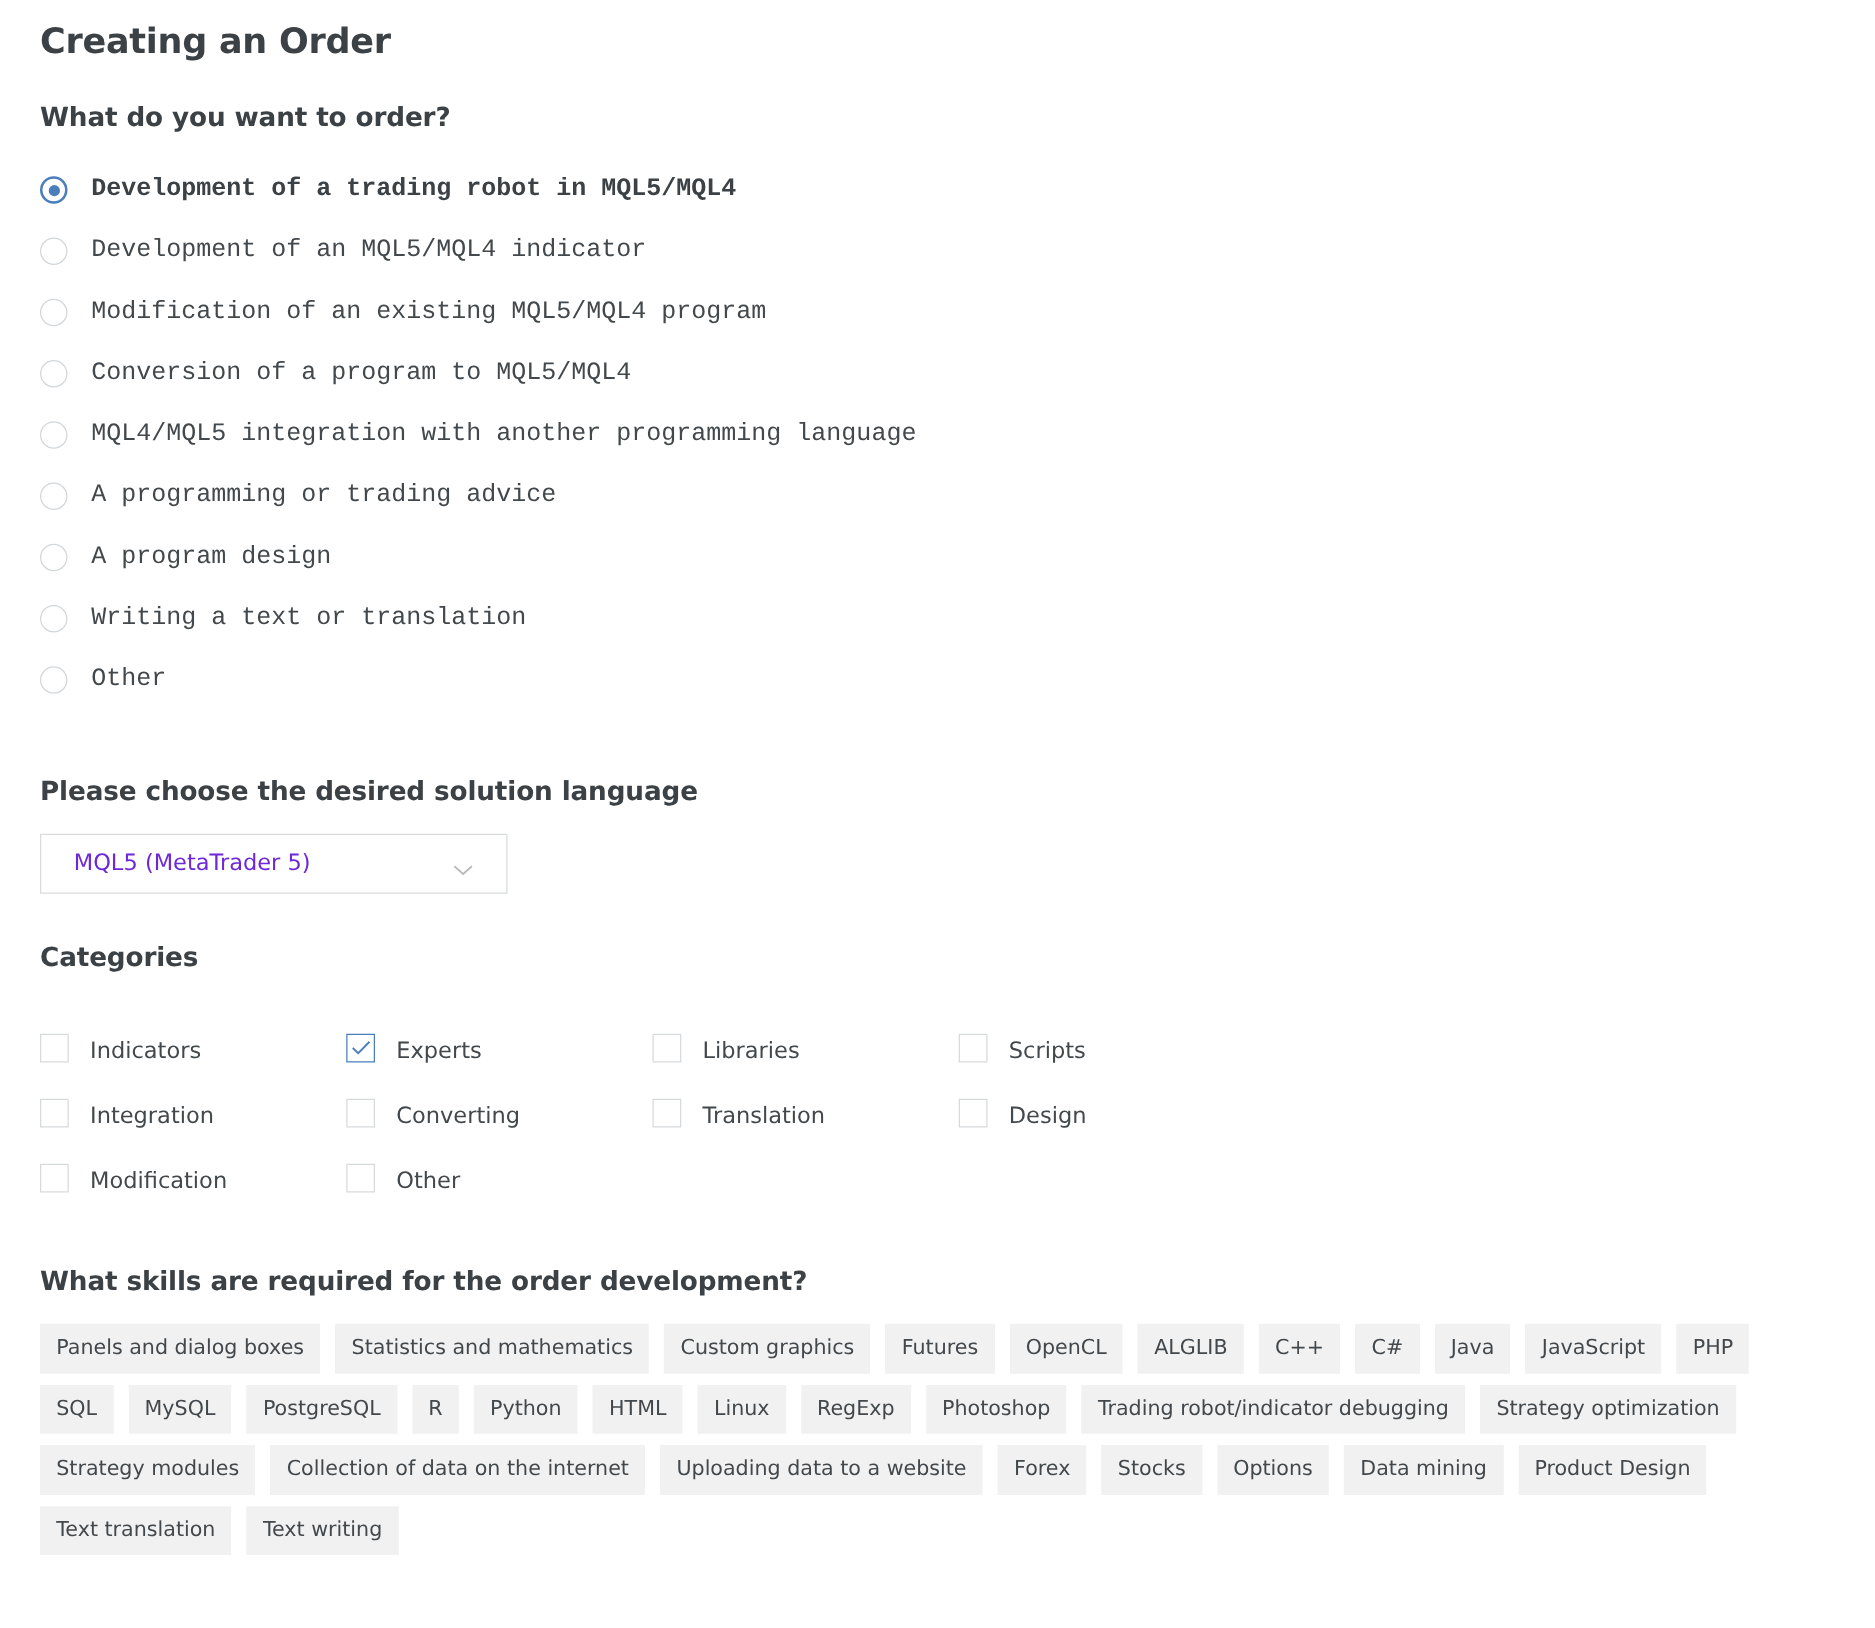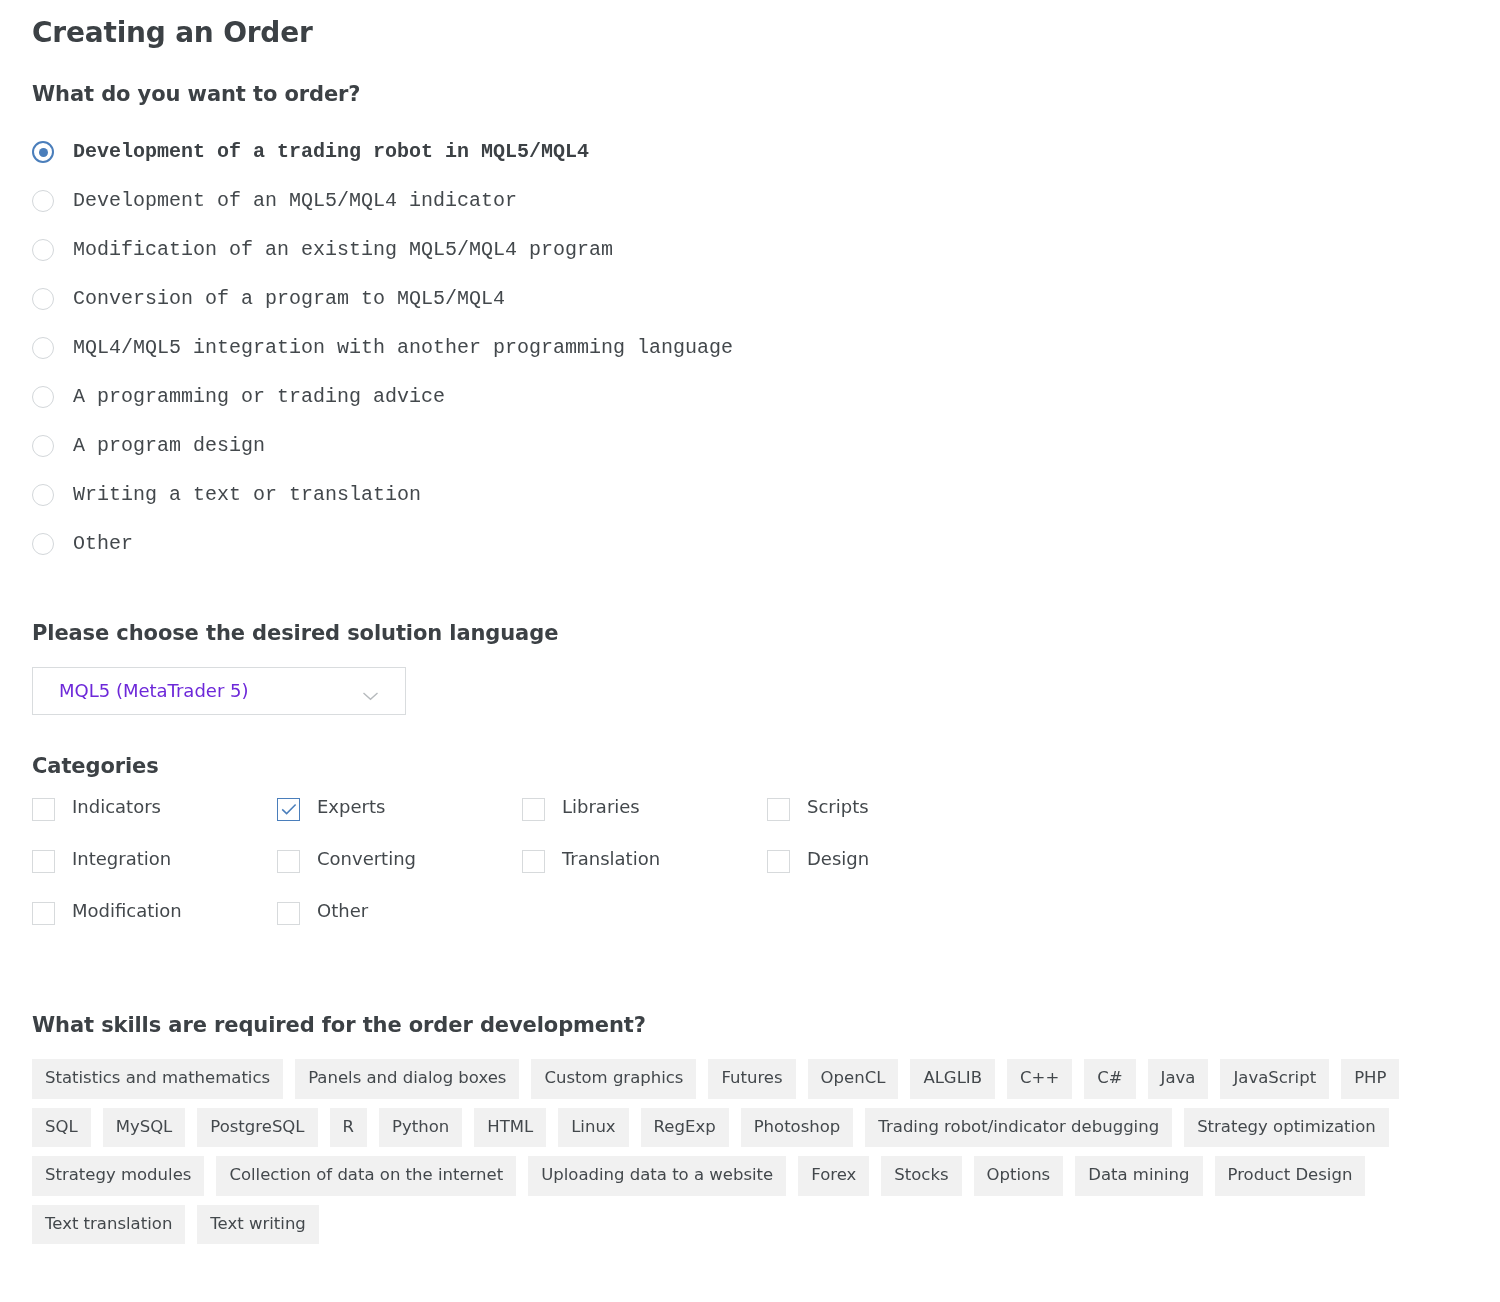--- a/index.html
+++ b/index.html
@@ -107,21 +107,21 @@
   }
 
   
   .cb-grid {
     display: grid;
     grid-template-columns: 245px 245px 245px 245px;
     row-gap: 0;
   }
   .cb-row {
     display: flex;
-    align-items: flex-start;
+    align-items: flex-end;
     height: 52px;
   }
   .cb-mark {
     width: 23px;
     height: 23px;
     min-width: 23px;
     border: 1px solid #d7dadc;
     background: #fff;
     margin-right: 17px;
     position: relative;
@@ -275,22 +275,22 @@
         <span class="cb-label">Other</span>
       </div>
     </div>
 
   <div class="gap-cats-to-skills"></div>
 
   <h2 class="section-title">What skills are required for the order development?</h2>
 
   <div class="skills-wrap">
     <div class="tags" id="tags">
+        <span class="tag">Panels and dialog boxes</span>
         <span class="tag">Statistics and mathematics</span>
-        <span class="tag">Panels and dialog boxes</span>
         <span class="tag">Custom graphics</span>
         <span class="tag">Futures</span>
         <span class="tag">OpenCL</span>
         <span class="tag">ALGLIB</span>
         <span class="tag">C++</span>
         <span class="tag">C#</span>
         <span class="tag">Java</span>
         <span class="tag">JavaScript</span>
         <span class="tag">PHP</span>
         <span class="tag">SQL</span>

